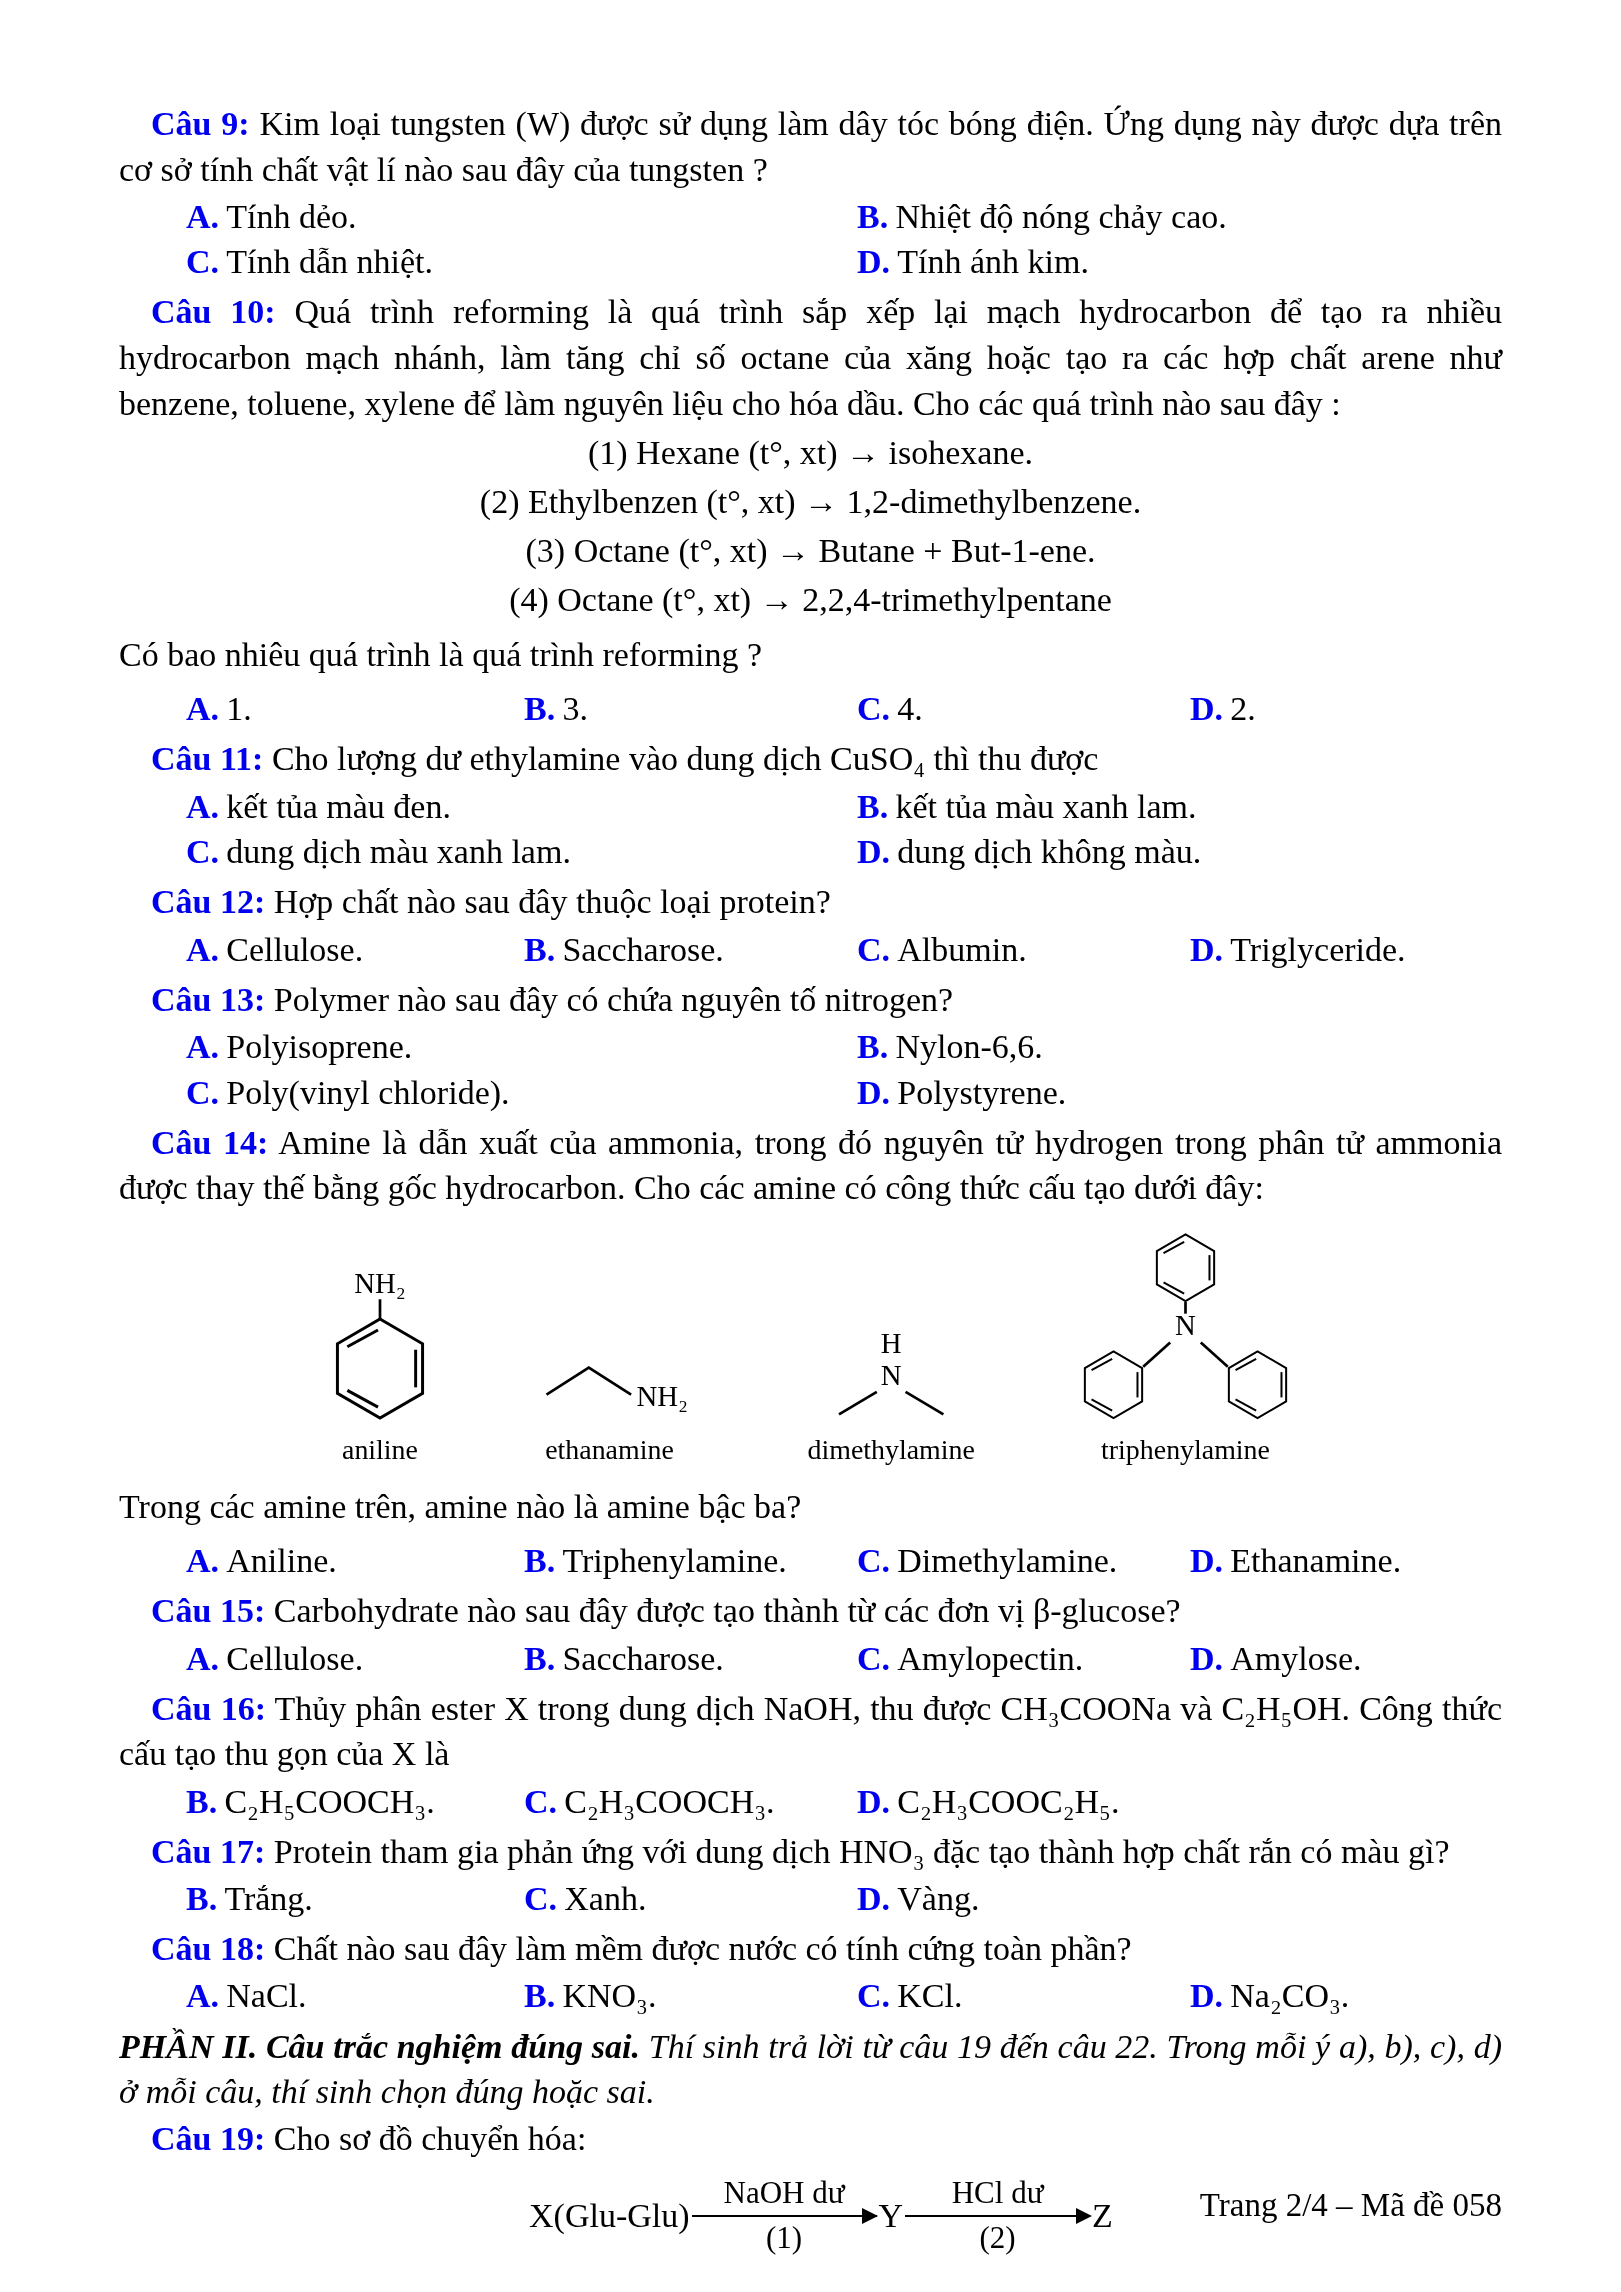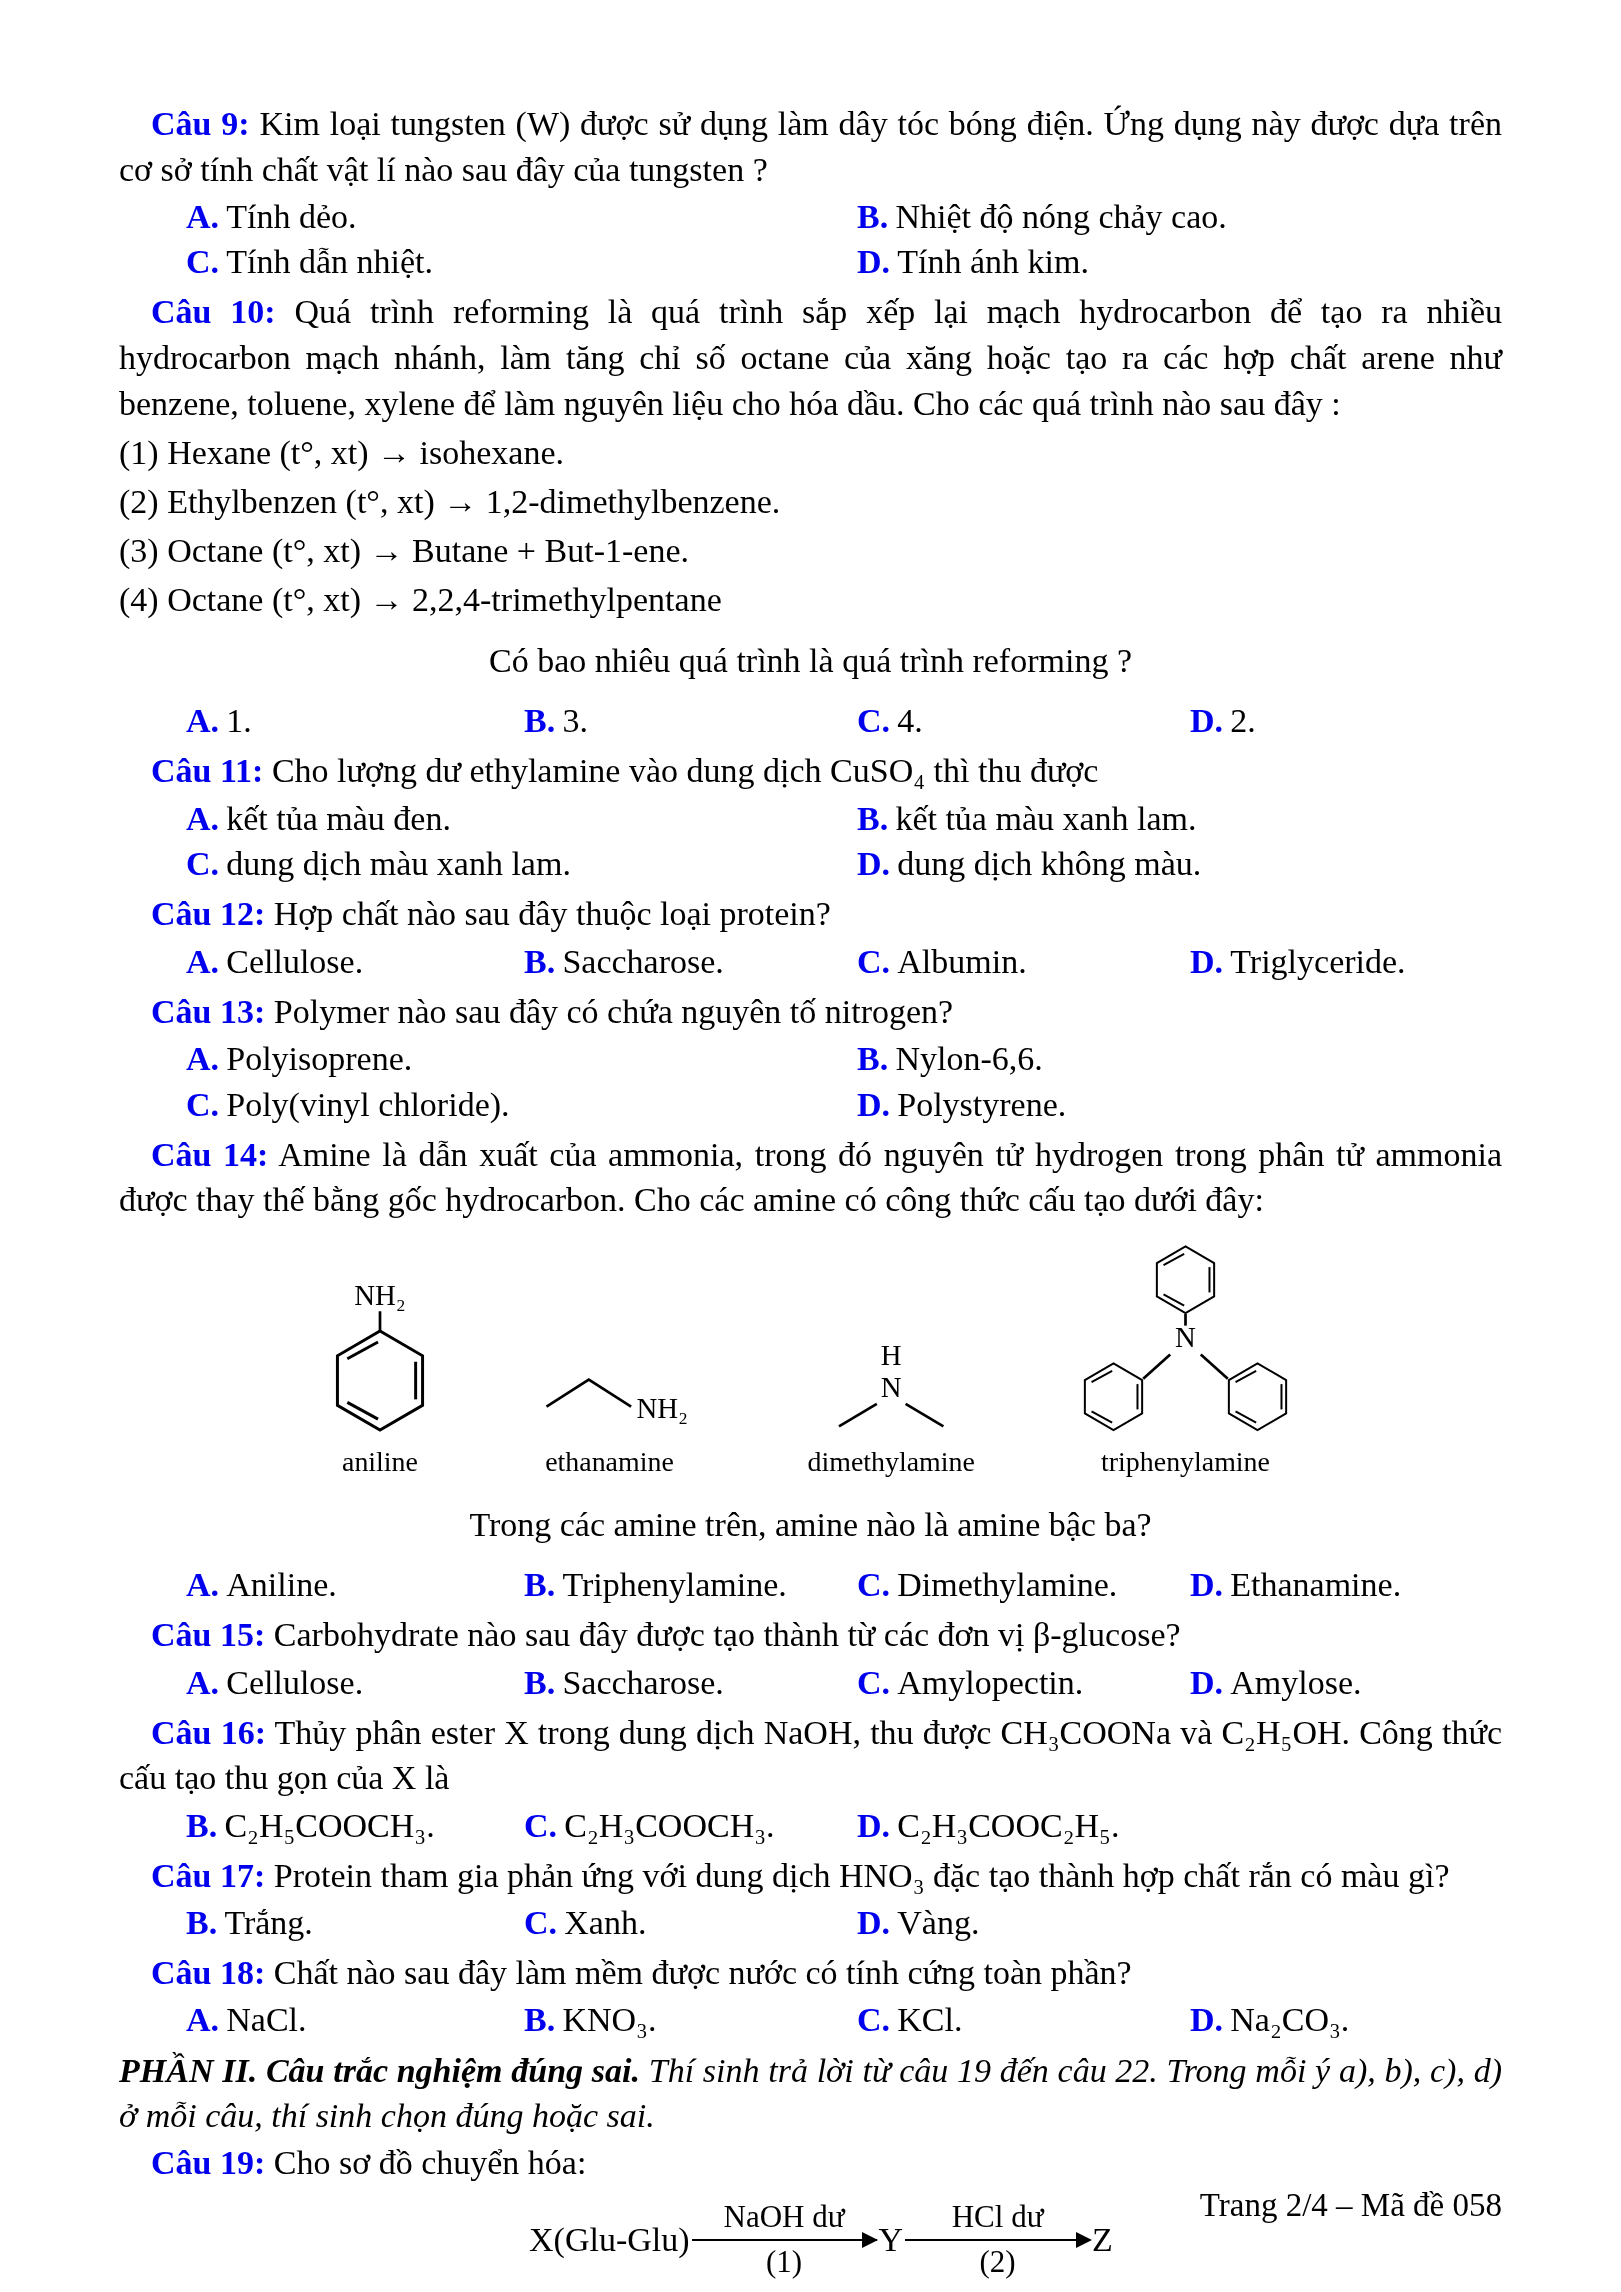--- a/index.html
+++ b/index.html
@@ -9,22 +9,22 @@
     position: relative;
     overflow: hidden;
     font-family: "Liberation Serif", serif;
     font-size: 34px;
     color: #000;
   }
   .page { padding: 101px 119px 0 119px; }
   .question { margin-bottom: 4.5px; }
   .qtext { text-align: justify; line-height: 1.34; }
   .qlabel { color: var(--accent, #0000EE); font-weight: bold; margin-left: 32px; }
-  .plain-line { line-height: 1.34; margin: 3.6px 0; }
-  .followup { line-height: 1.34; margin: 15px 0; text-align: center; }
+  .plain-line { line-height: 1.34; margin: 3.6px 0; text-align: center; }
+  .followup { line-height: 1.34; margin: 9px 0; }
   .options { padding-left: 67px; display: grid; line-height: 1.34; margin: 1.8px 0; }
   .options.cols-4 { grid-template-columns: 338px 333px 333px 1fr; }
   .options.cols-2 { grid-template-columns: 671px 1fr; }
   .opt .letter { color: var(--accent, #0000EE); font-weight: bold; margin-right: 7.2px; }
   .figure { margin: 7.2px 0 0 180px; display: block; }
   .figure text { font-family: "Liberation Serif", serif; fill: #000; }
   .struct-label { font-size: 31px; }
   .atom { font-size: 32px; }
   .part2 { line-height: 1.34; text-align: justify; margin: 3.6px 0 1.8px 0; }
   .part2 .p2head { font-weight: bold; font-style: italic; }

